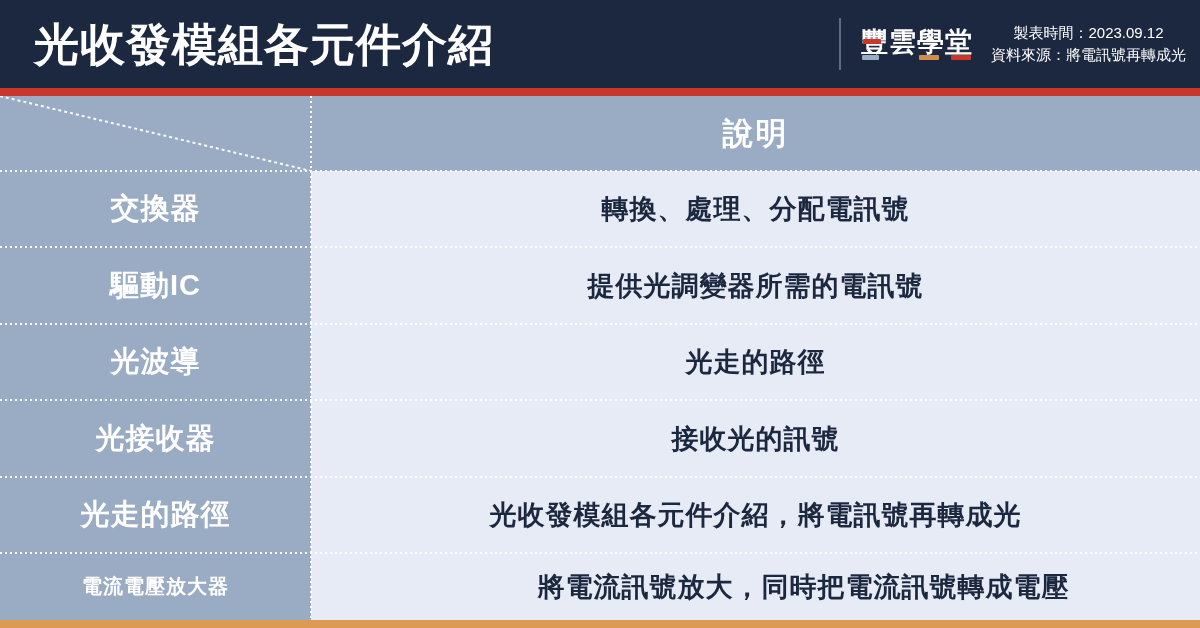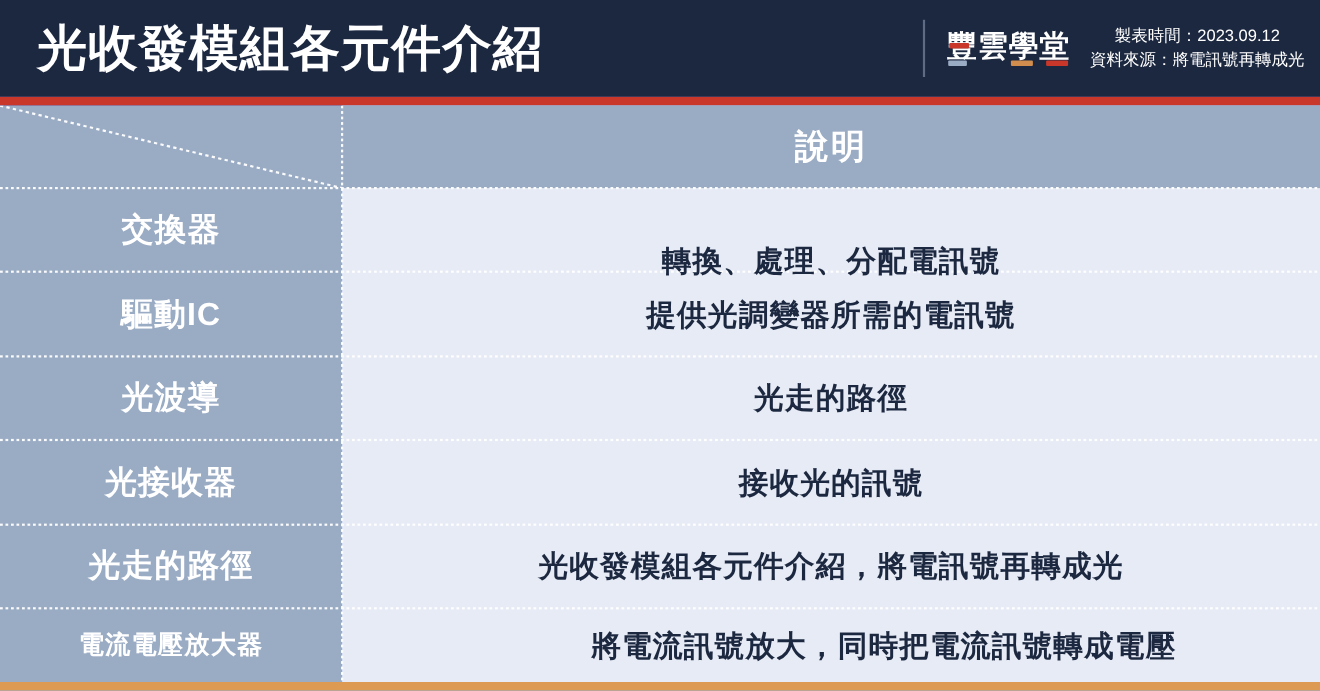--- a/index.html
+++ b/index.html
@@ -11,21 +11,21 @@
     width: 1200px;
     height: 628px;
     font-family: "Liberation Sans", "DejaVu Sans", sans-serif;
     overflow: hidden;
   }
 
   #page {
     position: relative;
     width: 1200px;
     height: 628px;
-    background: #3b82f6;
+    background: #ec4899;
   }
 
   
   .header {
     position: absolute;
     left: 0; top: 0;
     width: 1200px;
     height: 88px;
     background: #1c2840;
     box-sizing: border-box;
@@ -252,34 +252,34 @@
     <div class="hdiv" style="top:74px;"></div>
     <div class="hdiv" style="top:150px;"></div>
     <div class="hdiv" style="top:227px;"></div>
     <div class="hdiv" style="top:303px;"></div>
     <div class="hdiv" style="top:380px;"></div>
     <div class="hdiv" style="top:456px;"></div>
 
     <div class="vdivider"></div>
 
     <div class="cell cell-label" style="top:75px;height:76px;">交換器</div>
-    <div class="cell cell-desc" style="top:75px;height:76px;margin-top:28px;">轉換、處理、分配電訊號</div>
+    <div class="cell cell-desc" style="top:75px;height:76px;">轉換、處理、分配電訊號</div>
 
     <div class="cell cell-label" style="top:151px;height:77px;">驅動IC</div>
     <div class="cell cell-label" style="top:228px;height:76px;">光波導</div>
 
     <div class="cell cell-desc" style="top:151px;height:77px;">提供光調變器所需的電訊號</div>
     <div class="cell cell-desc" style="top:228px;height:76px;">光走的路徑</div>
 
     <div class="cell cell-label" style="top:304px;height:77px;">光接收器</div>
     <div class="cell cell-desc" style="top:304px;height:77px;">接收光的訊號</div>
 
     <div class="cell cell-label" style="top:381px;height:76px;">光走的路徑</div>
     <div class="cell cell-desc" style="top:381px;height:76px;">光收發模組各元件介紹，將電訊號再轉成光</div>
 
-    <div class="cell cell-label" style="top:457px;height:67px;font-size:23px;">電流電壓放大器</div>
+    <div class="cell cell-label" style="top:457px;height:67px;font-size:20px;">電流電壓放大器</div>
     <div class="cell cell-desc" style="top:457px;height:67px;margin-left:48px;">將電流訊號放大，同時把電流訊號轉成電壓</div>
 
   </div>
 
   <div class="footer-rule"></div>
 
 </div>
 
 </body></html>

